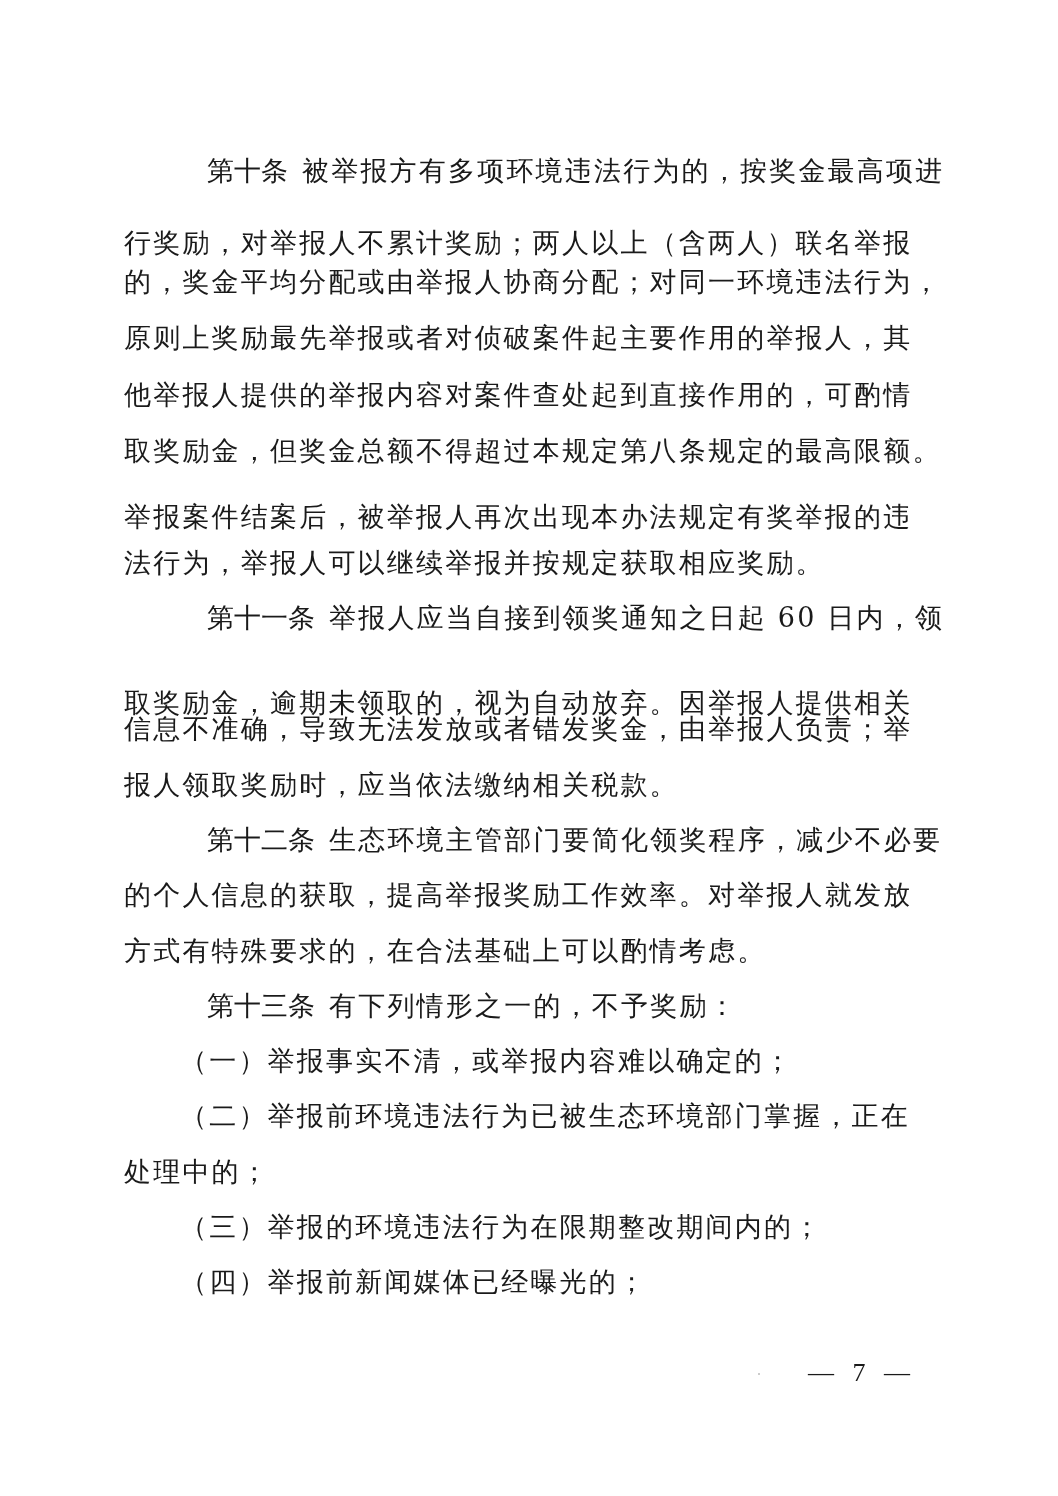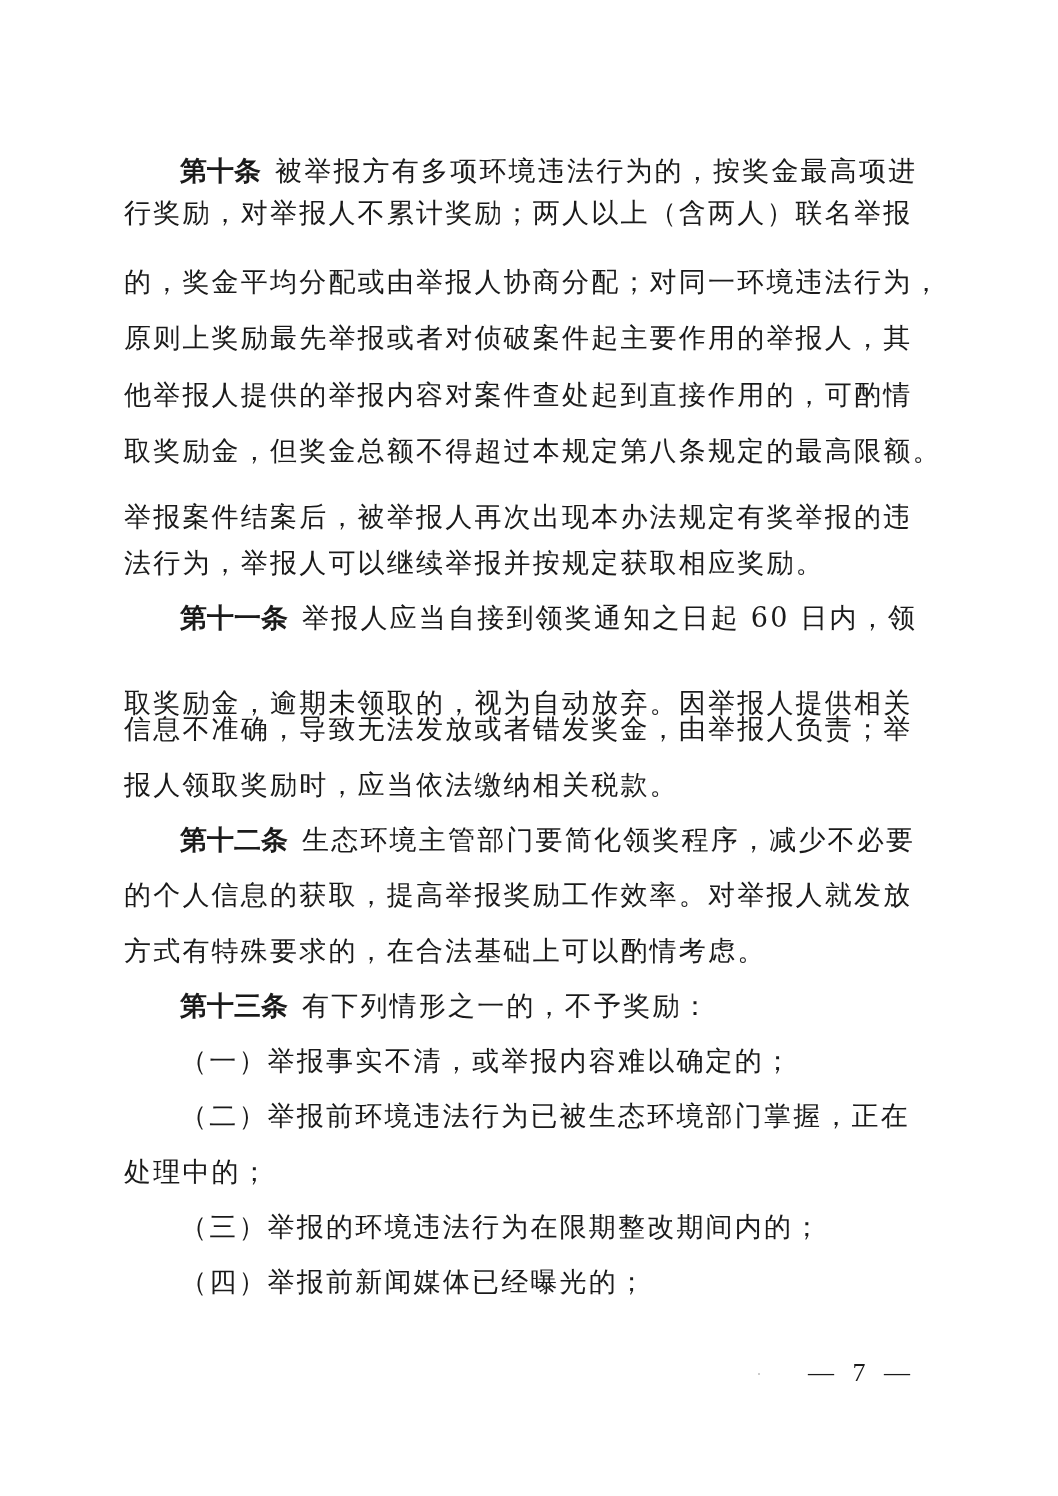--- a/index.html
+++ b/index.html
@@ -11,35 +11,35 @@
   }
   .page { position: absolute; left: 0; top: 0; width: 1058px; height: 1496px; }
   .line {
     position: absolute; left: 124px; width: 780px;
     font-size: 27px; line-height: 30px; height: 30px;
     white-space: nowrap; letter-spacing: 2.2px;
     text-align: justify; text-align-last: justify;
   }
   .line.last { text-align-last: left; }
   .indent { left: 180px; width: 724px; }
-  .art { font-weight: bold; font-family: "DejaVu Sans", "Liberation Sans", sans-serif; margin-right: 14px; letter-spacing: 0; }
+  .art { font-weight: normal; font-family: "DejaVu Sans", "Liberation Sans", sans-serif; margin-right: 14px; letter-spacing: 0; margin-left: 27px; }
   .page-number {
     position: absolute; left: 808px; top: 1358px;
     font-size: 26px; letter-spacing: 6px; color: #1a1a1a;
     font-family: "Liberation Serif", serif;
   }
   .speck { position: absolute; left: 758px; top: 1373px; width: 2px; height: 2px; background: #bbb; border-radius: 1px; }
 </style>
 </head>
 <body>
 
 <div class="page">
 
   <div class="line indent" style="top:156px"><span class="art">第十条</span><span>被举报方有多项环境违法行为的，按奖金最高项进</span></div>
-  <div class="line" style="top:198px">行奖励，对举报人不累计奖励；两人以上（含两人）联名举报</div>
+  <div class="line" style="top:228px">行奖励，对举报人不累计奖励；两人以上（含两人）联名举报</div>
   <div class="line" style="top:267px">的，奖金平均分配或由举报人协商分配；对同一环境违法行为，</div>
   <div class="line" style="top:323px">原则上奖励最先举报或者对侦破案件起主要作用的举报人，其</div>
   <div class="line" style="top:380px">他举报人提供的举报内容对案件查处起到直接作用的，可酌情</div>
   <div class="line" style="top:436px">取奖励金，但奖金总额不得超过本规定第八条规定的最高限额。</div>
   <div class="line" style="top:502px">举报案件结案后，被举报人再次出现本办法规定有奖举报的违</div>
   <div class="line last" style="top:548px">法行为，举报人可以继续举报并按规定获取相应奖励。</div>
 
   <div class="line indent" style="top:603px"><span class="art">第十一条</span><span>举报人应当自接到领奖通知之日起 60 日内，领</span></div>
   <div class="line" style="top:688px">取奖励金，逾期未领取的，视为自动放弃。因举报人提供相关</div>
   <div class="line" style="top:714px">信息不准确，导致无法发放或者错发奖金，由举报人负责；举</div>

